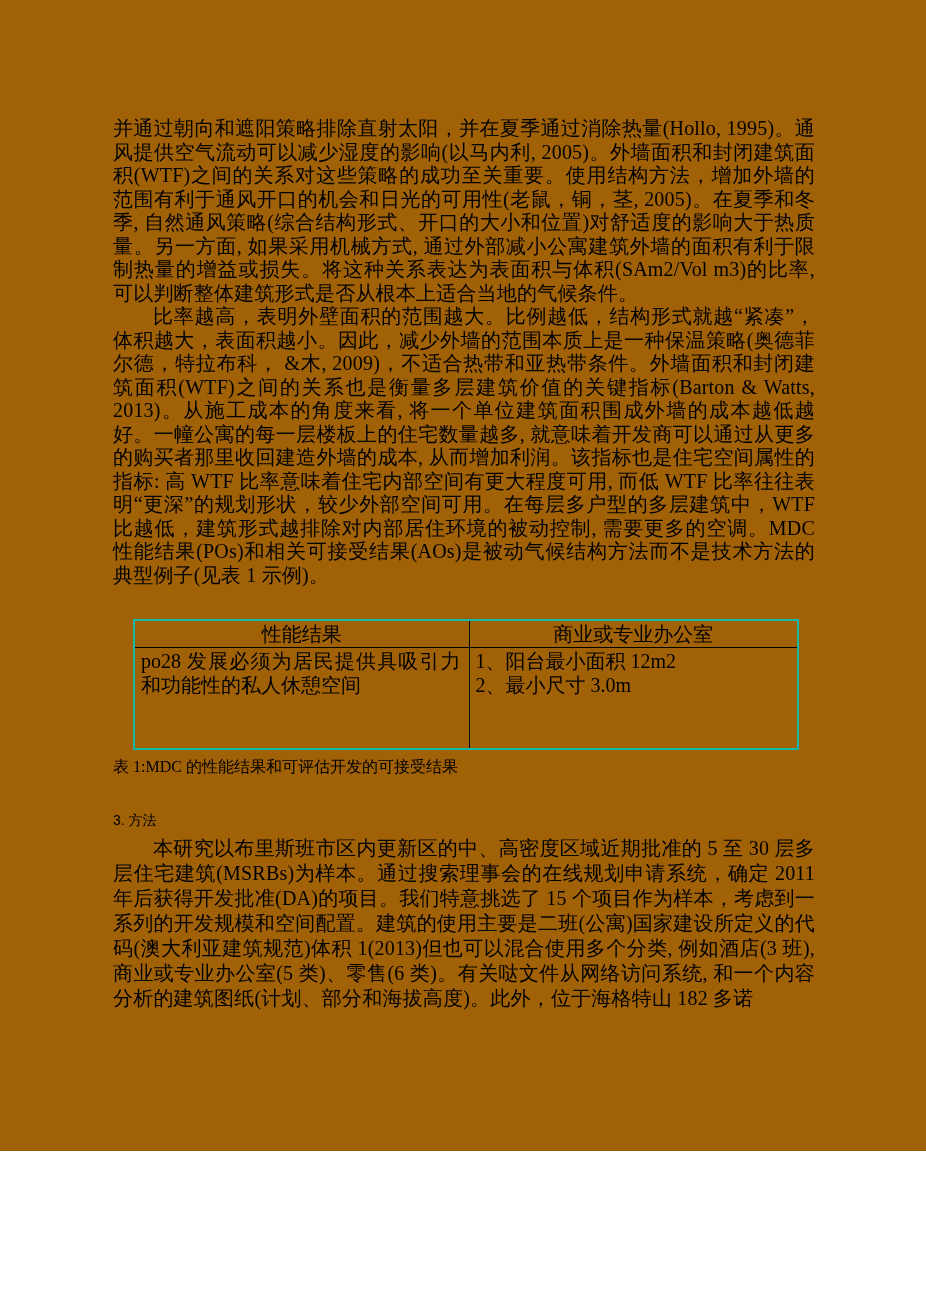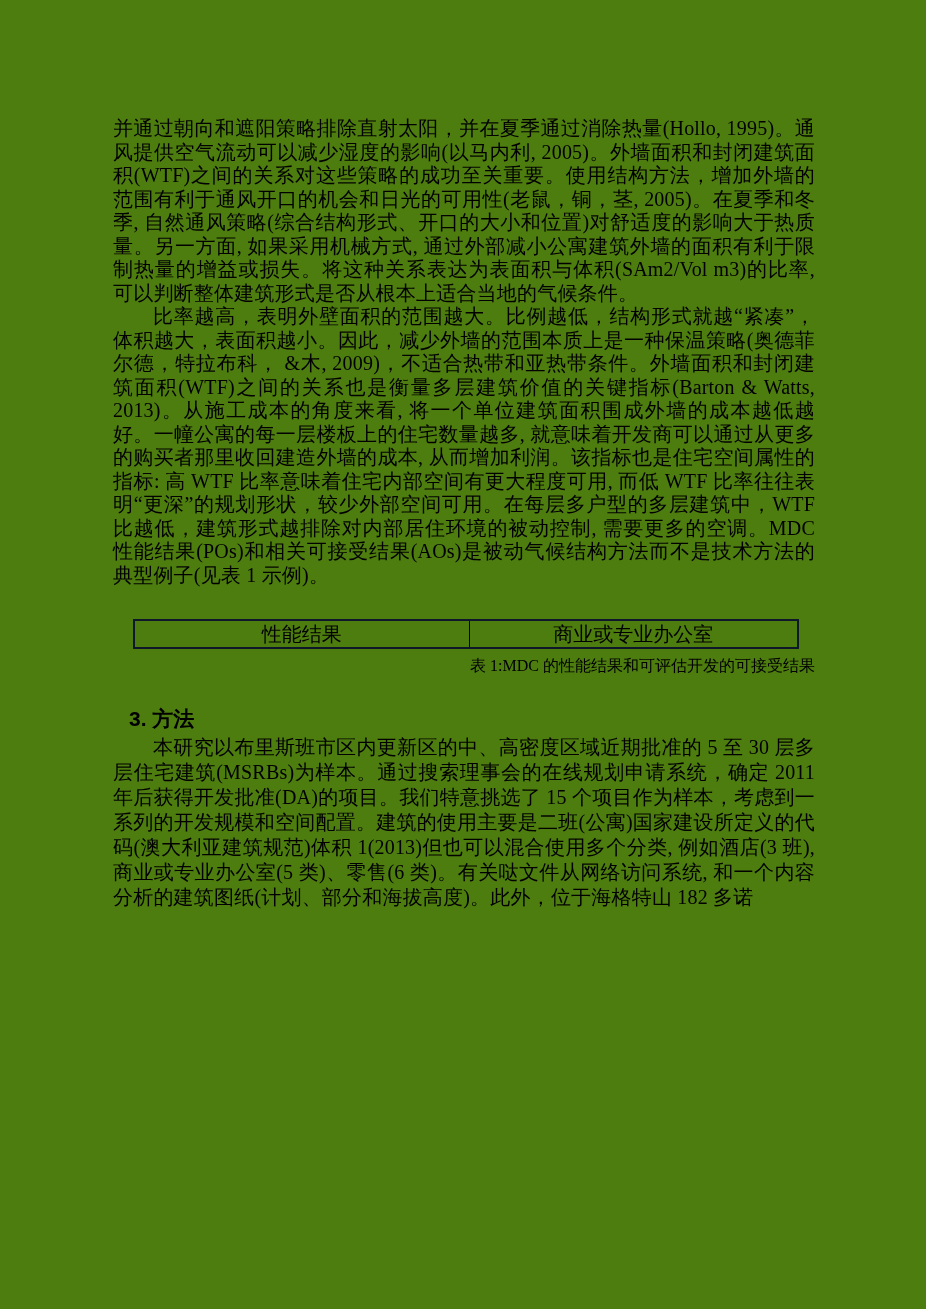--- a/index.html
+++ b/index.html
@@ -3,22 +3,22 @@
 <meta charset="utf-8">
 <style>
   html, body {
     margin: 0;
     padding: 0;
     background: #ffffff;
   }
   .page {
     position: relative;
     width: 926px;
-    height: 1309px;
-    background: #4d7c0f;
+    height: 1151px;
+    background: #a16207;
     color: #000000;
     font-family: "Liberation Serif", "DejaVu Serif", serif;
     overflow: hidden;
   }
   .content {
     position: absolute;
     left: 113px;
     top: 117px;
     width: 702px;
   }
@@ -30,21 +30,21 @@
     letter-spacing: 0.2px;
   }
   .indent {
     text-indent: 2em;
   }
   table.po-table {
     border-collapse: collapse;
     table-layout: fixed;
     margin: 32px 0 0 20px;
     width: 664px;
-    border: 2px solid #0f172a;
+    border: 2px solid #14b8a6;
     font-size: 20px;
     line-height: 24px;
   }
   table.po-table th,
   table.po-table td {
     border: 1px solid #000000;
   }
   table.po-table col.c1 { width: 335px; }
   table.po-table col.c2 { width: 329px; }
   table.po-table th {
@@ -57,29 +57,29 @@
     vertical-align: top;
     text-align: justify;
     padding: 1px 8px 1px 6px;
   }
   tr.row-1 td { height: 118px; }
   tr.row-2 td { height: 98px; }
   tr.row-3 td { height: 71px; }
   .ao-item { margin: 0; }
   .table-caption {
     margin-top: 8px;
-    text-align: right;
+    text-align: left;
     font-size: 16px;
     line-height: 18px;
   }
   .section-heading {
-    margin: 32px 0 0 16px;
-    font-size: 21px;
+    margin: 32px 0 0 0;
+    font-size: 14px;
     line-height: 24px;
-    font-weight: bold;
+    font-weight: normal;
     font-family: "Liberation Sans", "DejaVu Sans", sans-serif;
   }
   .methods-para {
     margin-top: 4px;
     line-height: 25px;
   }
 </style>
 </head>
 <body>
 
@@ -95,20 +95,27 @@
           <col class="c1">
           <col class="c2">
         </colgroup>
       <thead>
         <tr>
           <th>性能结果</th>
           <th>商业或专业办公室</th>
         </tr>
       </thead>
       <tbody>
+        <tr class="row-2">
+          <td>po28 发展必须为居民提供具吸引力和功能性的私人休憩空间</td>
+          <td>
+            <div class="ao-item">1、阳台最小面积 12m2</div>
+            <div class="ao-item">2、最小尺寸 3.0m</div>
+          </td>
+        </tr>
       </tbody>
     </table>
 
     <div class="table-caption">表 1:MDC 的性能结果和可评估开发的可接受结果</div>
 
     <h3 class="section-heading">3. 方法</h3>
 
     <p class="body-para indent methods-para">本研究以布里斯班市区内更新区的中、高密度区域近期批准的 5 至 30 层多层住宅建筑(MSRBs)为样本。通过搜索理事会的在线规划申请系统，确定 2011 年后获得开发批准(DA)的项目。我们特意挑选了 15 个项目作为样本，考虑到一系列的开发规模和空间配置。建筑的使用主要是二班(公寓)国家建设所定义的代码(澳大利亚建筑规范)体积 1(2013)但也可以混合使用多个分类, 例如酒店(3 班), 商业或专业办公室(5 类)、零售(6 类)。有关哒文件从网络访问系统, 和一个内容分析的建筑图纸(计划、部分和海拔高度)。此外，位于海格特山 182 多诺</p>
 
   </div>

